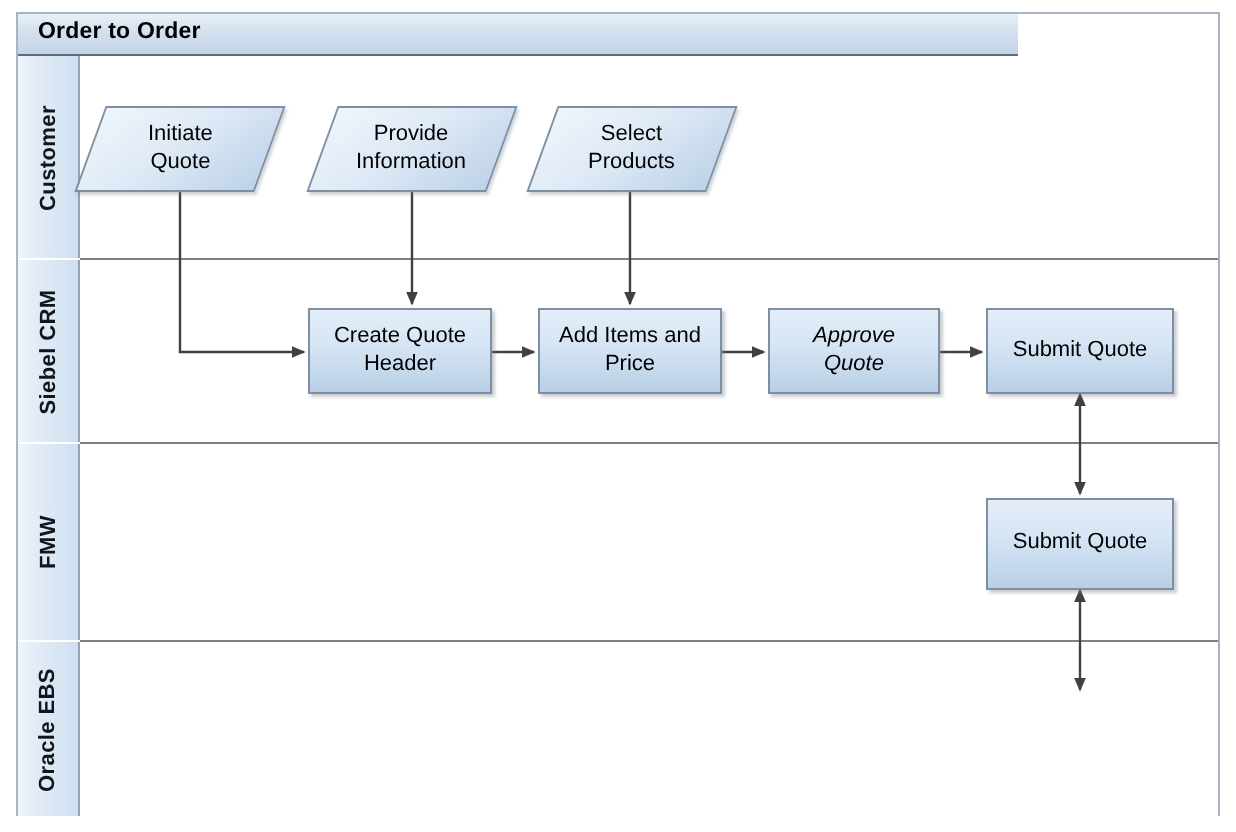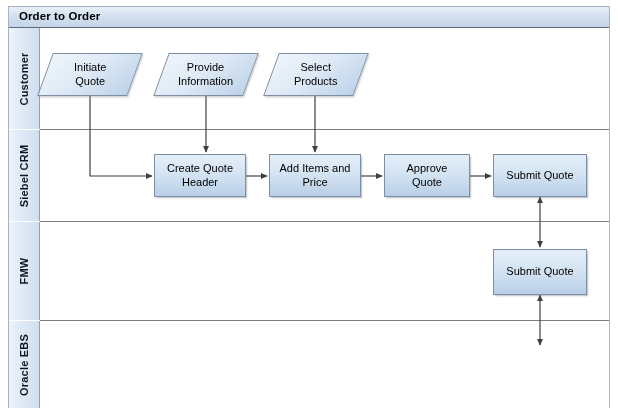--- a/index.html
+++ b/index.html
@@ -27,21 +27,21 @@
     border: 1px solid #a9b4c2;
     box-sizing: border-box;
     background: #ffffff;
   }
 
   
   .title-bar {
     position: absolute;
     left: 0px;
     top: 0px;
-    width: 600px;
+    width: 500px;
     height: 21px;
     background: linear-gradient(to bottom, #e9f0f8 0%, #d3e0ef 45%, #c4d5e8 100%);
     border-bottom: 1px solid #5d6b7c;
     box-sizing: border-box;
   }
   .title-text {
     position: absolute;
     left: 10px;
     top: 3px;
     font-size: 11.5px;
@@ -224,21 +224,21 @@
     <div class="node node-rect" style="left:260px; top:147px; width:92px; height:43px;">
       <span class="node-label">Add Items and
 Price</span>
     </div>
 
     <div class="node node-rect" style="left:145px; top:147px; width:92px; height:43px;">
       <span class="node-label">Create Quote
 Header</span>
     </div>
 
-    <div class="node node-rect" style="left:375px; top:147px; width:86px; height:43px;">
+    <div class="node node-rect" style="left:375px; top:147px; width:86px; height:43px;font-style:italic;">
       <span class="node-label">Approve
 Quote</span>
     </div>
 
     <div class="node node-rect" style="left:484px; top:147px; width:94px; height:43px;">
       <span class="node-label">Submit Quote</span>
     </div>
 
     <div class="node node-rect" style="left:484px; top:242px; width:94px; height:46px;">
       <span class="node-label">Submit Quote</span>

